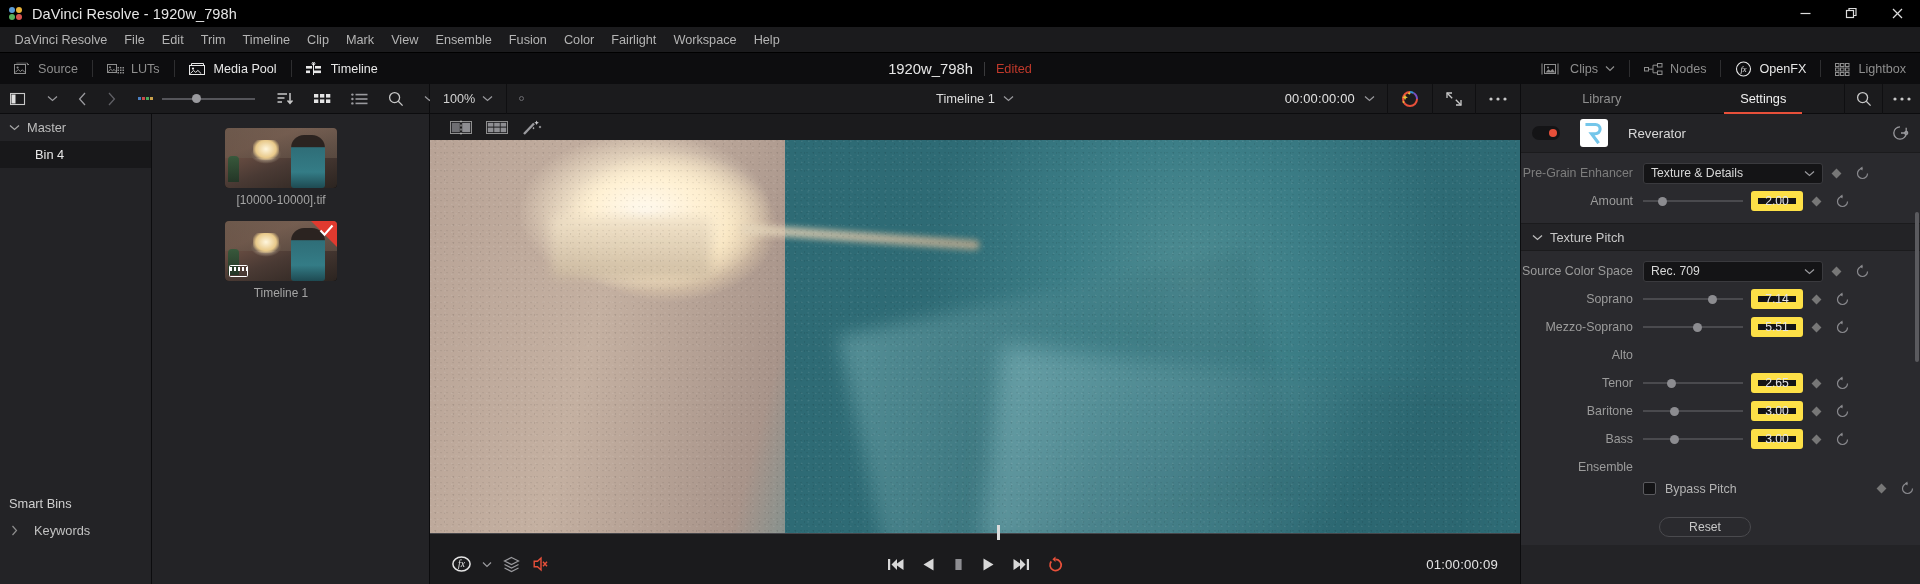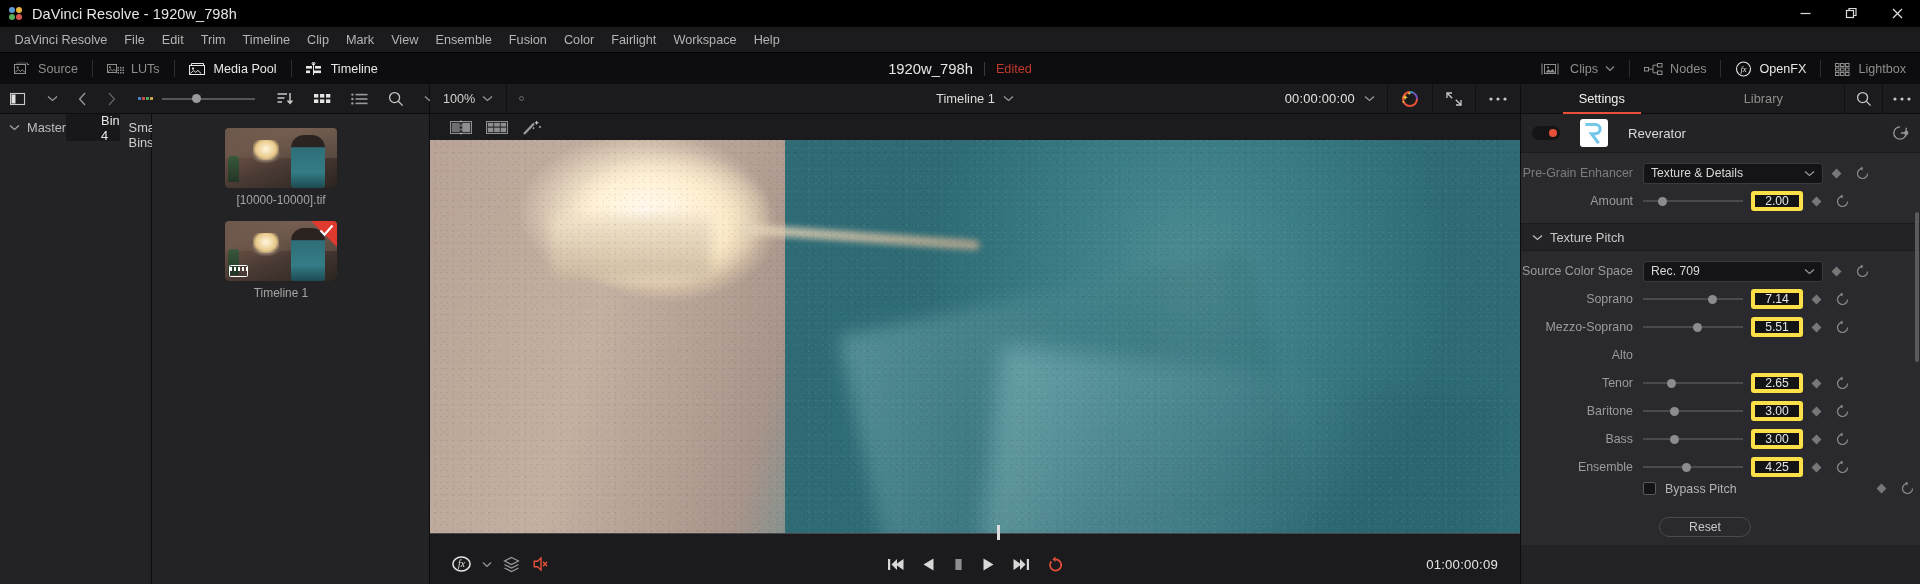--- a/index.html
+++ b/index.html
@@ -73,21 +73,21 @@
   .mp-tb-sep { width: 1px; height: 30px; background: #0f0f11; }
   .mp-zoom { display:flex; align-items:center; gap: 9px; padding: 0 12px; }
   .zoom-dots { display:flex; gap:1.5px; align-items:flex-end; }
   .zoom-dots i { width:2.5px; height:2.5px; display:block; }
   .slider-track { width: 93px; height: 2px; background: #55555a; position: relative; }
   .slider-knob { position: absolute; width: 9px; height: 9px; border-radius: 50%;
     background: #9a9a9e; top: -3.5px; }
 
   .mp-body { flex: 1; display: flex; min-height: 0; }
   .bins { width: 152px; flex: 0 0 152px; background: #232326;
-    border-right: 1px solid #0c0c0e; display:flex; }
+    border-right: 1px solid #0c0c0e; display:flex; flex-direction:column; }
   .bin-row { display:flex; align-items:center; height: 27px; font-size: 12.8px;
     color: #c2c2c2; padding-left: 9px; gap: 7px; }
   .bin-row.master { color: #bdbdbd; }
   .bin-row.sel { background: #18181a; color: #e8e8e8; padding-left: 35px; }
   .bins-spacer { flex: 1; }
   .smartbins-title { font-size: 12.8px; color: #cfcfcf; padding: 6px 0 6px 9px; }
 
   .thumbs { flex: 1; background: #232326; padding: 14px 0 0 0; position: relative; }
   .thumb-item { width: 112px; margin-left: 73px; margin-bottom: 14px; }
   .thumb-frame { width: 112px; height: 60px; background: #000; border-radius: 4px;
@@ -217,21 +217,21 @@
   .row-label.dim { color:#7d7d7d; }
   .ctrl { flex: 1; display:flex; align-items:center; }
   .dropdown { width: 180px; height: 21px; background:#141416; border:1px solid #3a3a3e;
     border-radius: 3px; display:flex; align-items:center; padding: 0 7px;
     font-size: 12.2px; color:#d8d8d8; }
   .dd-chev { margin-left:auto; }
   .prm-slider { width: 100px; height: 18px; position: relative; display:flex; align-items:center;}
   .prm-track { position:absolute; left:0; right:0; top: 8px; height: 2px; background:#4a4a4e; }
   .prm-knob { position:absolute; width: 9px; height: 9px; border-radius:50%;
     background:#8c8c90; top: 4.5px; }
-  .numbox { width: 52px; height: 20px; background:#141416; border:4px solid #fde047;
+  .numbox { width: 52px; height: 20px; background:#141416; border:7px solid #fde047;
     border-radius: 3px; margin-left: 8px; display:flex; align-items:center;
     justify-content:center; font-size: 12.2px; color:#e4e4e4; }
   .kf { width: 26px; display:flex; align-items:center; justify-content:center; }
   .rst { width: 26px; display:flex; align-items:center; justify-content:center; }
   .diamond { width: 7px; height: 7px; background:#777; transform: rotate(45deg); }
   .sec-head { display:flex; align-items:center; gap: 7px; height: 26px;
     padding-left: 11px; font-size: 12.9px; color:#c7c7c7; }
   .chk { width: 13px; height: 13px; border:1px solid #5a5a5e; background:#141416;
     border-radius:2px; }
   .chk-row { display:flex; align-items:flex-start; height: 28px; }
@@ -760,22 +760,22 @@
               </svg>
           </span>
         </div>
 
         <div class="tp-right">01:00:00:09</div>
       </div>
     </div>
 
     <div class="inspector">
       <div class="insp-tabs">
+        <div class="insp-tab">Library</div>
         <div class="insp-tab active">Settings</div>
-        <div class="insp-tab">Library</div>
         <div class="insp-tcell">
           <svg width="16" height="16" viewBox="0 0 16 16">
               <circle cx="6.6" cy="6.6" r="5" fill="none" stroke="#c8c8c8" stroke-width="1.3"></circle>
               <line x1="10.3" y1="10.3" x2="14.6" y2="14.6" stroke="#c8c8c8" stroke-width="1.3"></line>
             </svg>
         </div>
         <div class="insp-tcell">
           <svg width="20" height="6" viewBox="0 0 20 6">
               <g fill="#c8c8c8">
                 <circle cx="3" cy="3" r="1.6"></circle>
@@ -980,36 +980,20 @@
                   <span class="rst">
                     <svg width="15" height="15" viewBox="0 0 15 15">
                       <path d="M7.5 2.5a5 5 0 1 0 5 5" fill="none" stroke="#8a8a8e" stroke-width="1.2"></path>
                       <path d="M7.5 0.6v3.8L4.6 2.5z" fill="#8a8a8e"></path>
                     </svg>
                   </span>
                 </div>
               </div>
               <div class="row">
                 <div class="row-label">Ensemble</div>
-                <div class="ctrl">
-                  <span class="prm-slider">
-                    <span class="prm-track"></span>
-                    <span class="prm-knob" style="left: 39.13px;"></span>
-                  </span>
-                  <span class="numbox">4.25</span>
-                  <span class="kf">
-                    <span class="diamond"></span>
-                  </span>
-                  <span class="rst">
-                    <svg width="15" height="15" viewBox="0 0 15 15">
-                      <path d="M7.5 2.5a5 5 0 1 0 5 5" fill="none" stroke="#8a8a8e" stroke-width="1.2"></path>
-                      <path d="M7.5 0.6v3.8L4.6 2.5z" fill="#8a8a8e"></path>
-                    </svg>
-                  </span>
-                </div>
               </div>
             </div>
 
           <div class="row chk-row">
             <div class="row-label"></div>
             <div class="ctrl">
               <span class="chk"></span>
               <span class="chk-lab">Bypass Pitch</span>
               <span class="kf" style="margin-left:auto;">
                   <span class="diamond"></span>

